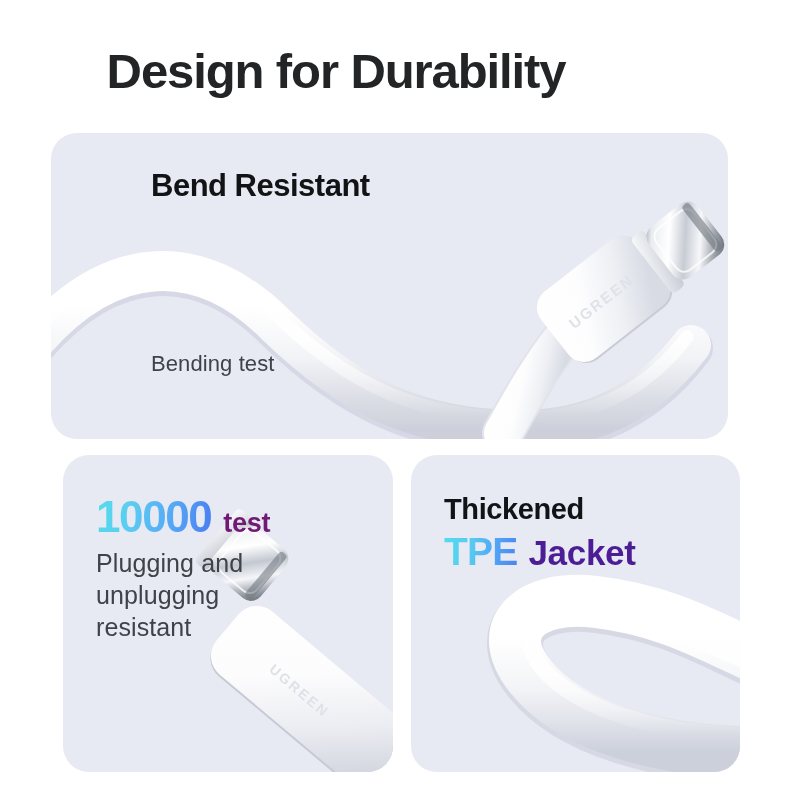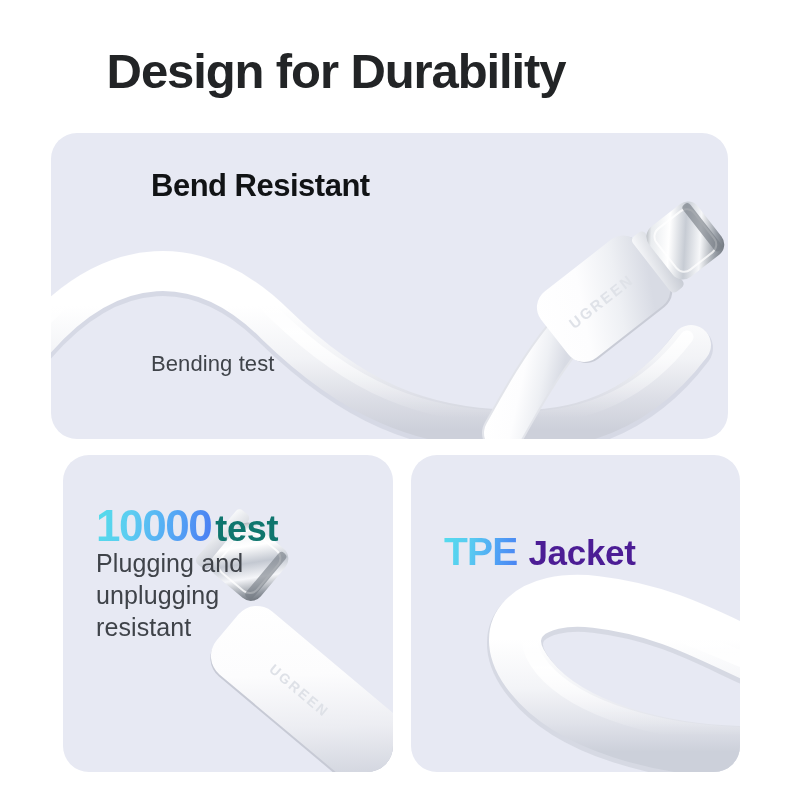--- a/index.html
+++ b/index.html
@@ -60,30 +60,30 @@
   }
   .bend-sub {
     position:absolute; left:100px; top:218px;
     font-size:22px; font-weight:400; color:#3f4349;
     letter-spacing:0.1px; z-index:6;text-align:center;
   }
 
   
   .bl-line1 {
     position:absolute; left:33px; top:33px;
-    display:flex; align-items:baseline; gap:4px; z-index:6;
+    display:flex; align-items:baseline; gap:12px; z-index:6;
   }
   .bl-num {
     font-size:44px; font-weight:800; letter-spacing:-1.4px; line-height:1;
     background:linear-gradient(100deg,#53dcea 0%,#5ccdf1 30%,#55a8f5 65%,#4a7df2 100%);
     -webkit-background-clip:text; background-clip:text;
     -webkit-text-fill-color:transparent; color:transparent;
   }
   .bl-test {
-    font-size:36px; font-weight:800; color:#0f766e; letter-spacing:-0.3px;margin-top:20px;
+    font-size:27px; font-weight:800; color:#701a75; letter-spacing:-0.3px;margin-top:20px;
   }
   .bl-desc {
     position:absolute; left:33px; top:92px; z-index:6;
     font-size:25px; font-weight:400; color:#3f4349;
     line-height:1.28; letter-spacing:0.1px;
   }
 
   
   .br-line1 {
     position:absolute; left:33px; top:38px; z-index:6;
@@ -237,20 +237,21 @@
         <rect x="136" y="88" width="16" height="70" rx="5" fill="url(#collarBL)"></rect>
         <rect x="148" y="91" width="62" height="64" rx="13" fill="url(#metalBL)"></rect>
         <rect x="155" y="97" width="48" height="52" rx="10" fill="none" stroke="#ffffff" stroke-width="2" opacity="0.78"></rect>
         <rect x="196" y="94" width="9" height="58" rx="4" fill="#757b83" opacity="0.6"></rect>
       </g>
     </svg>
   </div>
 
   <div class="card card-br">
 
+    <div class="br-line1">Thickened</div>
 
     <div class="br-line2">
       <span class="br-tpe">TPE</span>
       <span class="br-jacket">Jacket</span>
     </div>
 
     <svg class="art" width="329" height="317" viewBox="0 0 329 317">
       <defs>
         <linearGradient id="loopBody" x1="0" y1="0" x2="0" y2="1">
           <stop offset="0%" stop-color="#ffffff"></stop>

